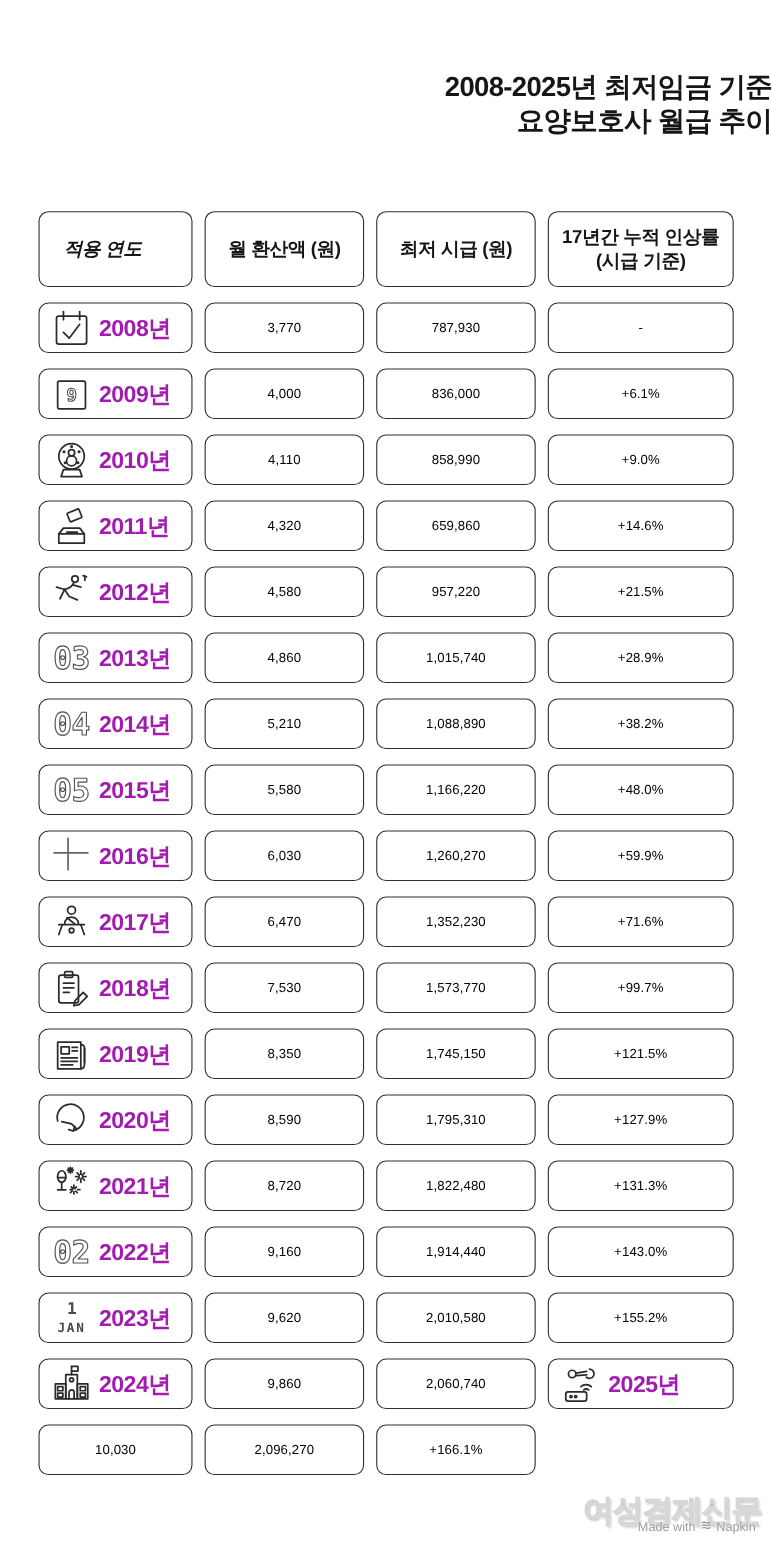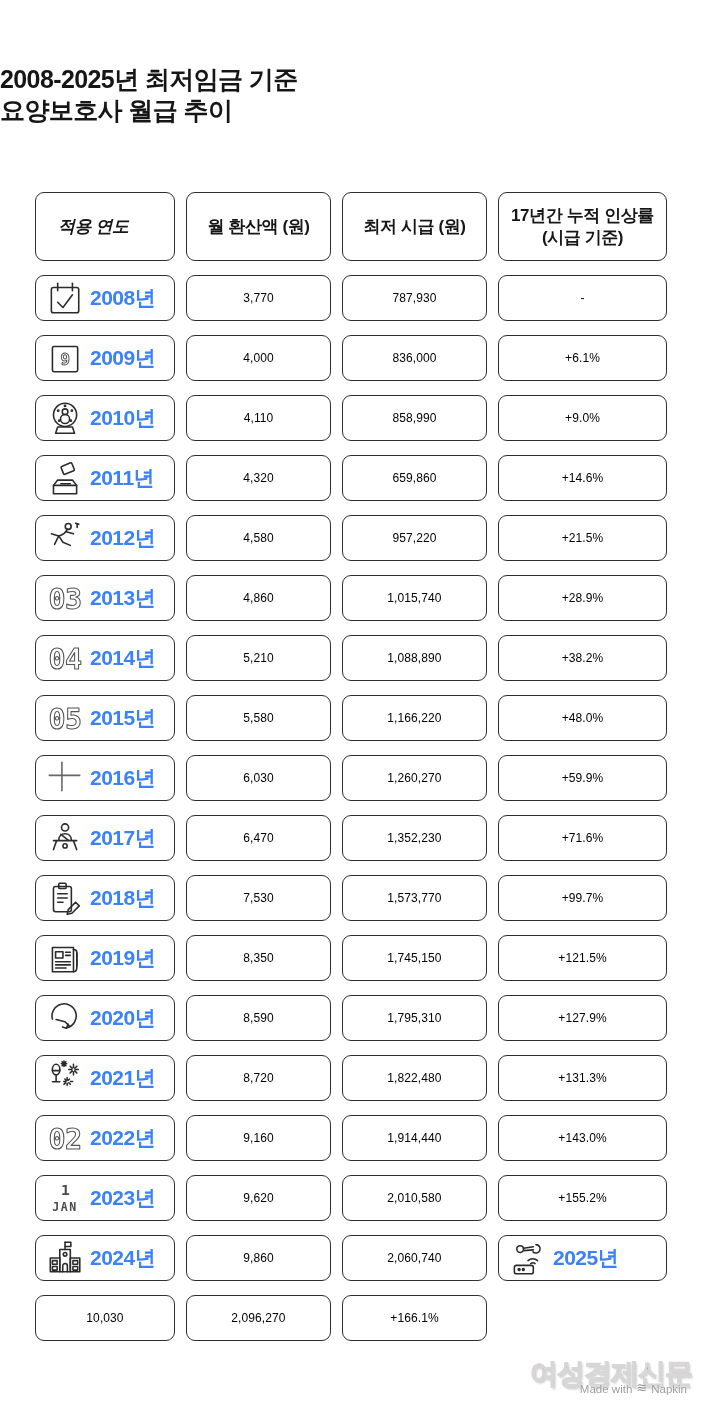--- a/index.html
+++ b/index.html
@@ -2,40 +2,40 @@
 <html><head>
 <meta charset="utf-8">
 <style>
   html,body{margin:0;padding:0;}
   body{
     width:702px;height:1410px;position:relative;overflow:hidden;
     background:#ffffff;color:#111111;
     font-family:"Liberation Sans","DejaVu Sans",sans-serif;
   }
   .title{
-    position:absolute;top:64px;left:0;width:702px;text-align:left;
+    position:absolute;top:64px;left:0;width:702px;text-align:right;
     font-size:25px;font-weight:700;line-height:31px;letter-spacing:-0.6px;color:#161616;
   }
   .table{
     position:absolute;left:35px;top:192px;width:632px;
     display:grid;
     grid-template-columns:140px 145px 145px 169px;
     grid-auto-rows:46px;
     grid-template-rows:69px;
     column-gap:11px;row-gap:14px;
   }
   .cell{
     background:#ffffff;border:1.7px solid #2e2e2e;border-radius:9px;
     display:flex;align-items:center;justify-content:center;
     box-sizing:border-box;
   }
   .header-cell{font-size:17px;font-weight:700;letter-spacing:-0.4px;line-height:1.28;text-align:center;color:#161616;}
   .header-cell.first{justify-content:flex-start;padding-left:22px;text-align:left;font-style:italic;}
   .header-cell.last{padding:0 10px;}
-  .year-cell{justify-content:flex-start;padding-left:8px;gap:6px;font-size:21px;font-weight:700;letter-spacing:-0.5px;color:#3b82f6;}
+  .year-cell{justify-content:flex-start;padding-left:8px;gap:6px;font-size:21px;font-weight:700;letter-spacing:-0.5px;color:#a21caf;}
   .value-cell{font-size:12px;color:#000000;letter-spacing:0.1px;}
   .icon{width:40px;height:40px;flex:0 0 40px;display:flex;align-items:center;justify-content:center;}
   .icon svg{display:block;}
   .watermark{position:absolute;right:10px;bottom:13px;height:42px;}
   .wm-brand{
     font-size:28px;font-weight:800;letter-spacing:-1px;color:#ec4899;
     -webkit-text-stroke:1.1px #d7d7d7;
     text-shadow:1.5px 1.5px 2px rgba(120,120,120,0.35);
   }
   .wm-credit{

